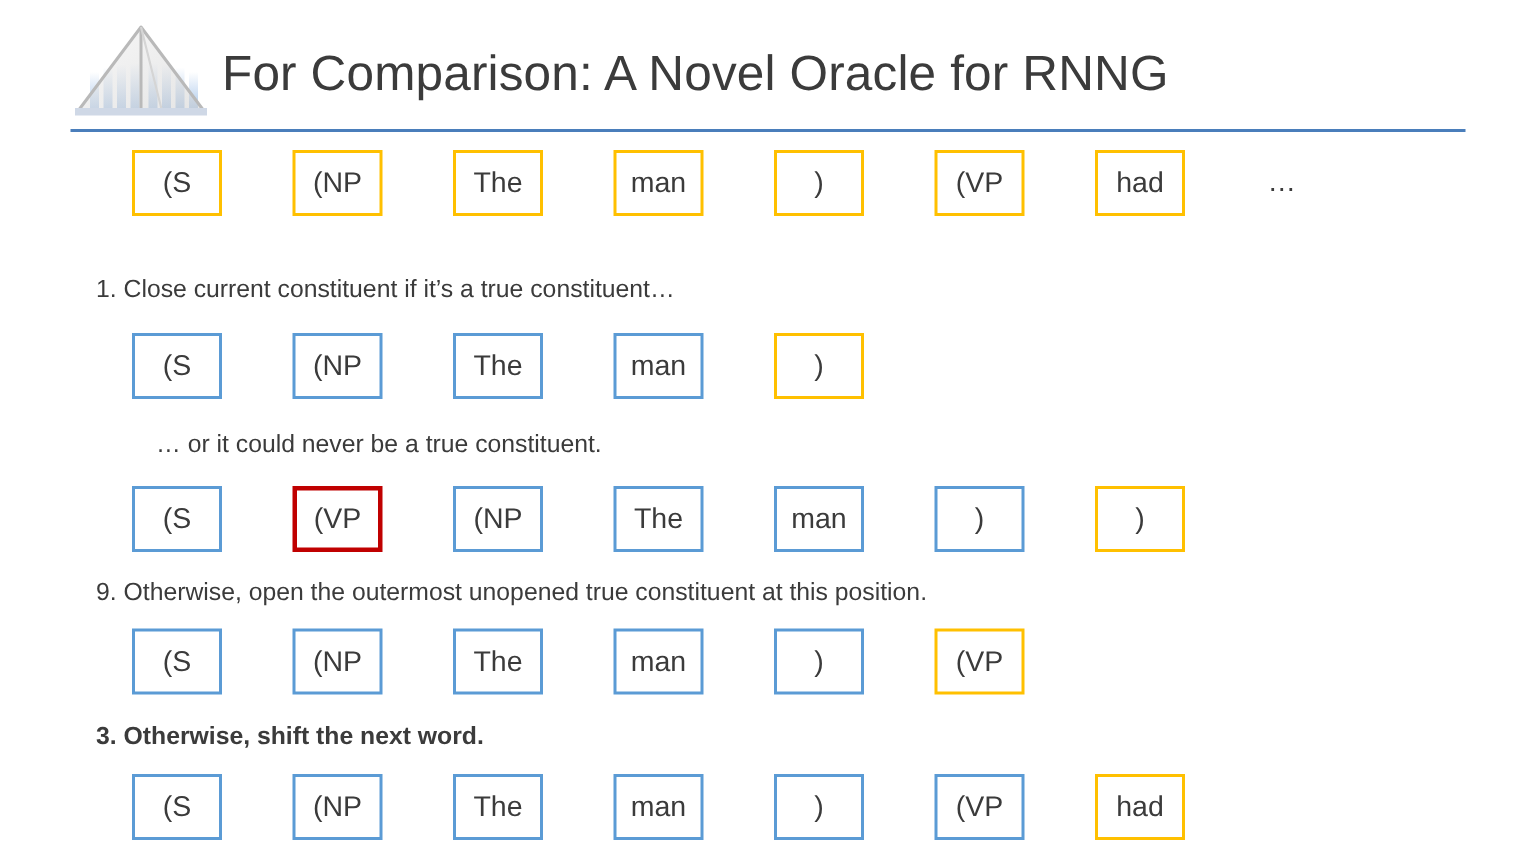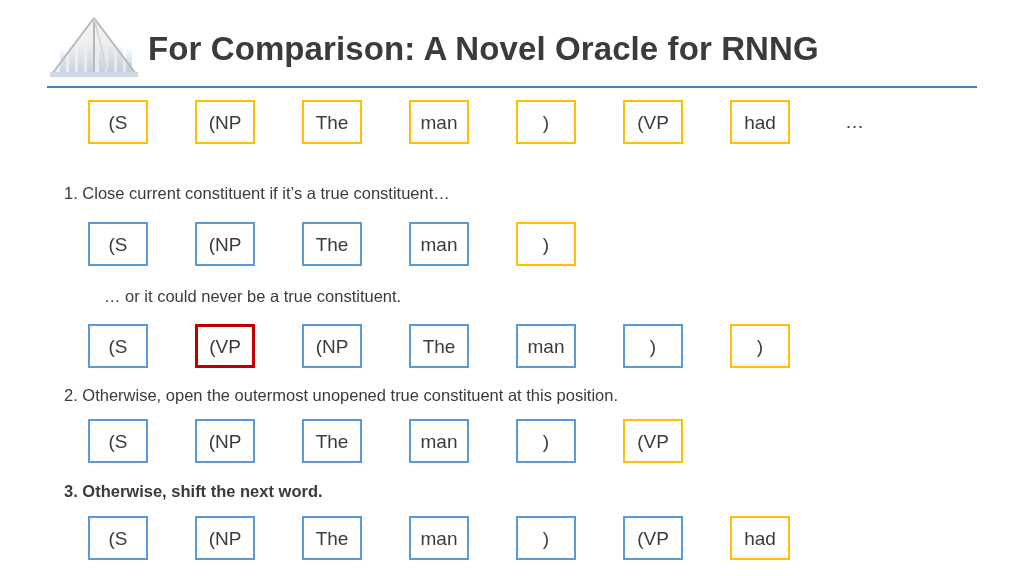--- a/index.html
+++ b/index.html
@@ -29,21 +29,21 @@
     left: 46px;
     top: 12px;
     width: 96px;
     height: 72px;
   }
   .slide-title {
     position: absolute;
     left: 148px;
     top: 30px;
     font-size: 33px;
-    font-weight: 700;
+    font-weight: 400;
     color: #3b3b3b;
     letter-spacing: 0.1px;
     white-space: nowrap;
   }
   .title-rule {
     position: absolute;
     left: 47px;
     top: 86px;
     width: 930px;
     height: 2px;
@@ -184,21 +184,21 @@
     <div class="gap"></div>
   <div class="tok blue">The</div>
     <div class="gap"></div>
   <div class="tok blue">man</div>
     <div class="gap"></div>
   <div class="tok blue">)</div>
     <div class="gap"></div>
   <div class="tok yellow">)</div>
 </div>
 
-<div class="rule-text" id="text-rule-2">2. Otherwise, open the outermost unopened true constituent at this position.</div>
+<div class="rule-text" id="text-rule-2">9. Otherwise, open the outermost unopened true constituent at this position.</div>
 
 <div class="seq-row" id="row-rule-2">
   <div class="tok blue">(S</div>
     <div class="gap"></div>
   <div class="tok blue">(NP</div>
     <div class="gap"></div>
   <div class="tok blue">The</div>
     <div class="gap"></div>
   <div class="tok blue">man</div>
     <div class="gap"></div>

